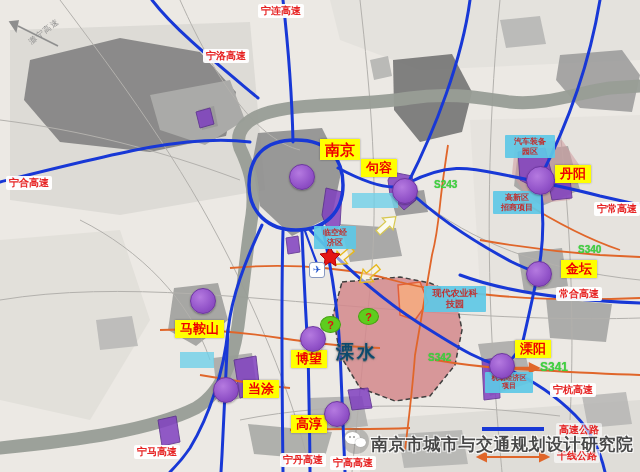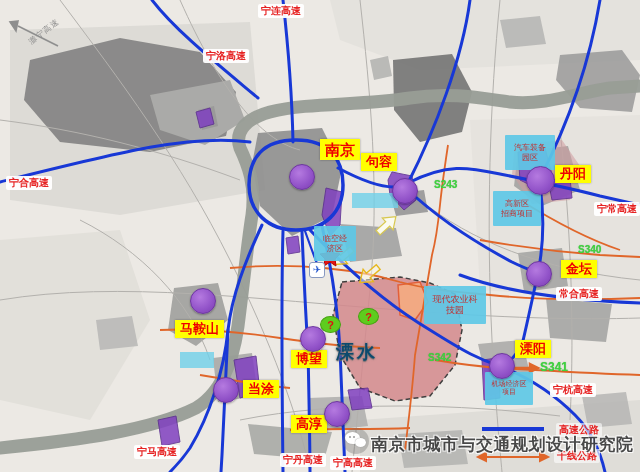--- a/index.html
+++ b/index.html
@@ -5,22 +5,22 @@
   html,body{margin:0;padding:0;background:#fff;}
   .stage{position:relative;width:640px;height:472px;overflow:hidden;
          background:#edebe7;font-family:"Liberation Sans","DejaVu Sans",sans-serif;}
   .stage svg.base{position:absolute;left:0;top:0;z-index:1;}
   .lbl{position:absolute;white-space:nowrap;}
   .hwy{z-index:5;background:rgba(255,255,255,.95);color:#e62222;font-weight:bold;
        font-size:10px;line-height:12px;padding:1px 3px;border-radius:2px;}
   .city{z-index:6;background:#ffff00;color:#ee0000;font-weight:bold;font-size:13px;
         line-height:16px;padding:1px 5px;box-shadow:0 0 2px rgba(0,0,0,.35);}
   .city.big{font-size:15px;line-height:19px;margin-left:36px;}
-  .proj{z-index:5;background:rgba(94,200,230,.92);color:#c03030;font-weight:normal;
-        font-size:8px;line-height:1.2;text-align:center;padding:8px 3px;border-radius:1px;}
+  .proj{z-index:5;background:rgba(94,200,230,.92);color:#c03030;font-weight:bold;
+        font-size:8px;line-height:1.2;text-align:center;padding:2px 3px;border-radius:1px;}
   .proj span{display:block;}
   .route{z-index:4;color:#3fd43f;font-weight:bold;font-size:10px;
          text-shadow:0 0 1px rgba(20,120,20,.6);}
   .circle{position:absolute;z-index:6;width:24px;height:24px;border-radius:50%;
           background:radial-gradient(circle at 38% 34%,#b57ae0,#9152c8 60%,#7a3cae);
           border:1px solid #6d35a0;box-shadow:0 1px 2px rgba(0,0,0,.3);}
   .district-name{z-index:5;color:#0c4a6e;font-weight:bold;font-size:18px;letter-spacing:3px;
           text-shadow:0 0 3px #777,0 1px 1px #666;}
   .qmark{position:absolute;z-index:6;width:19px;height:15px;border-radius:50%;
          background:#5ecc1e;border:1px solid #46a312;color:#dd1111;font-weight:bold;
@@ -190,21 +190,21 @@
   <div class="lbl hwy" style="left:556px;top:287px">常合高速</div>
   <div class="lbl hwy" style="left:550px;top:383px">宁杭高速</div>
   <div class="lbl hwy" style="left:134px;top:445px">宁马高速</div>
   <div class="lbl hwy" style="left:280px;top:453px">宁丹高速</div>
   <div class="lbl hwy" style="left:330px;top:456px">宁高高速</div>
 
   <div class="lbl hwy" style="left:556px;top:423px;background:rgba(255,255,255,.6)">高速公路</div>
   <div class="lbl hwy" style="left:554px;top:449px;background:rgba(255,255,255,.6)">干线公路</div>
 
   <div class="lbl city big" style="left:284px;top:139px">南京</div>
-  <div class="lbl city" style="left:361px;top:153px">句容</div>
+  <div class="lbl city" style="left:361px;top:159px">句容</div>
   <div class="lbl city" style="left:555px;top:165px">丹阳</div>
   <div class="lbl city" style="left:561px;top:260px">金坛</div>
   <div class="lbl city" style="left:175px;top:320px">马鞍山</div>
   <div class="lbl city" style="left:291px;top:350px">博望</div>
   <div class="lbl city" style="left:243px;top:380px">当涂</div>
   <div class="lbl city" style="left:291px;top:415px">高淳</div>
   <div class="lbl city" style="left:515px;top:340px">溧阳</div>
 
   <div class="lbl district-name" style="left:336px;top:340px">溧水</div>
 

